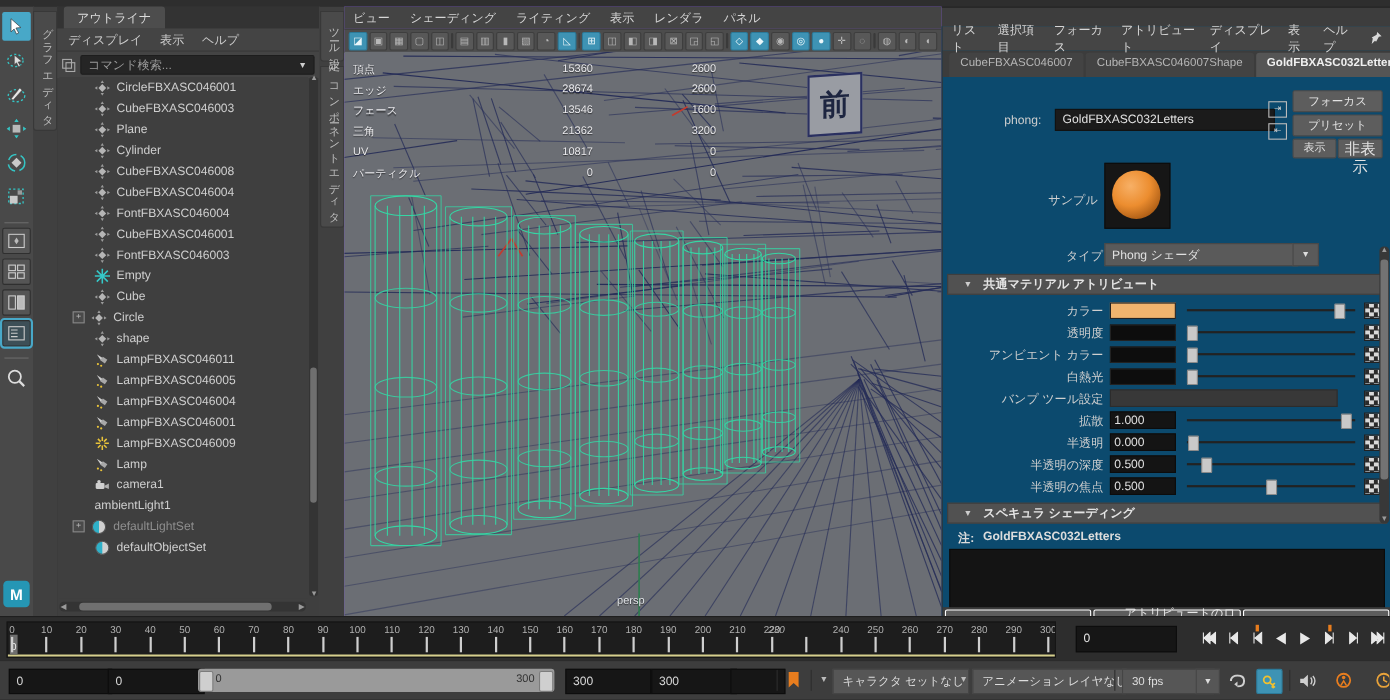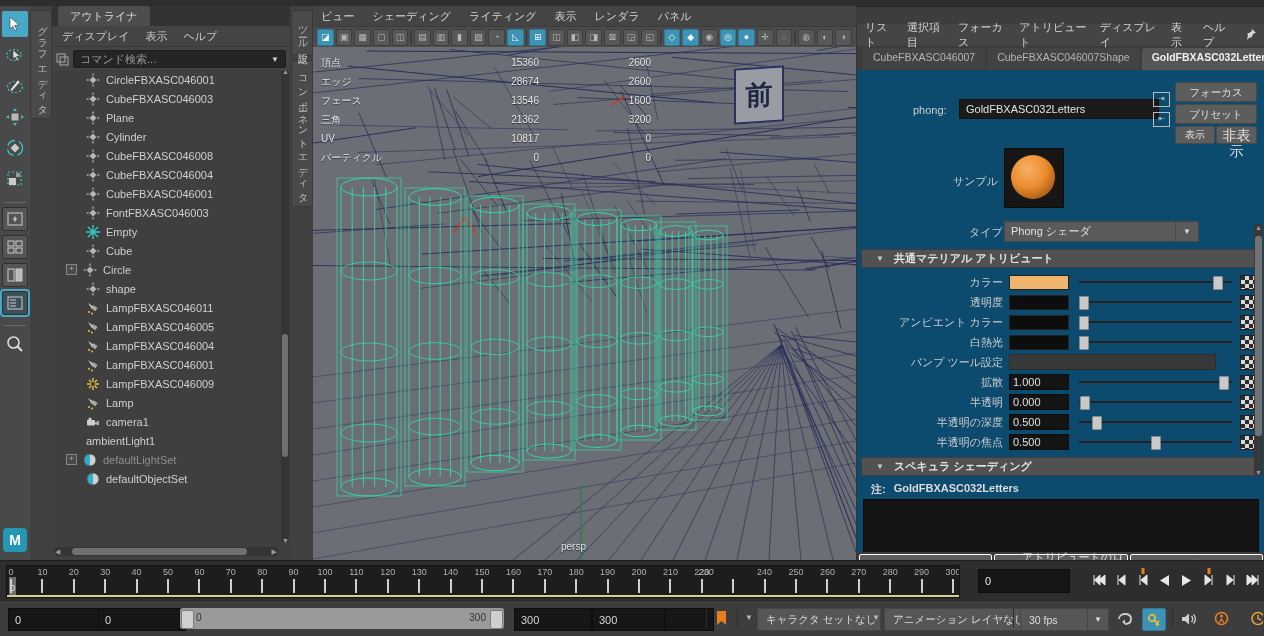--- a/index.html
+++ b/index.html
@@ -288,20 +288,29 @@
         <span class="ol-label">CubeFBXASC046008</span>
       </div>
         <div class="ol-row" data-icon="transform">
 
         <span class="tico t-transform"><svg width="14" height="14" viewBox="0 0 14 14">
               <rect x="4.5" y="4.5" width="5" height="5" transform="rotate(45 7 7)" fill="#b5b5b5"></rect>
               <path d="M7 0 L8.5 2.5 H5.5 Z M7 14 L5.5 11.5 H8.5 Z M0 7 L2.5 5.5 V8.5 Z M14 7 L11.5 8.5 V5.5 Z" fill="#9a9a9a"></path>
             </svg></span>
 
         <span class="ol-label">CubeFBXASC046004</span>
+      </div>
+        <div class="ol-row" data-icon="transform">
+
+        <span class="tico t-transform"><svg width="14" height="14" viewBox="0 0 14 14">
+              <rect x="4.5" y="4.5" width="5" height="5" transform="rotate(45 7 7)" fill="#b5b5b5"></rect>
+              <path d="M7 0 L8.5 2.5 H5.5 Z M7 14 L5.5 11.5 H8.5 Z M0 7 L2.5 5.5 V8.5 Z M14 7 L11.5 8.5 V5.5 Z" fill="#9a9a9a"></path>
+            </svg></span>
+
+        <span class="ol-label">FontFBXASC046004</span>
       </div>
         <div class="ol-row" data-icon="transform">
 
         <span class="tico t-transform"><svg width="14" height="14" viewBox="0 0 14 14">
               <rect x="4.5" y="4.5" width="5" height="5" transform="rotate(45 7 7)" fill="#b5b5b5"></rect>
               <path d="M7 0 L8.5 2.5 H5.5 Z M7 14 L5.5 11.5 H8.5 Z M0 7 L2.5 5.5 V8.5 Z M14 7 L11.5 8.5 V5.5 Z" fill="#9a9a9a"></path>
             </svg></span>
 
         <span class="ol-label">CubeFBXASC046001</span>
       </div>

